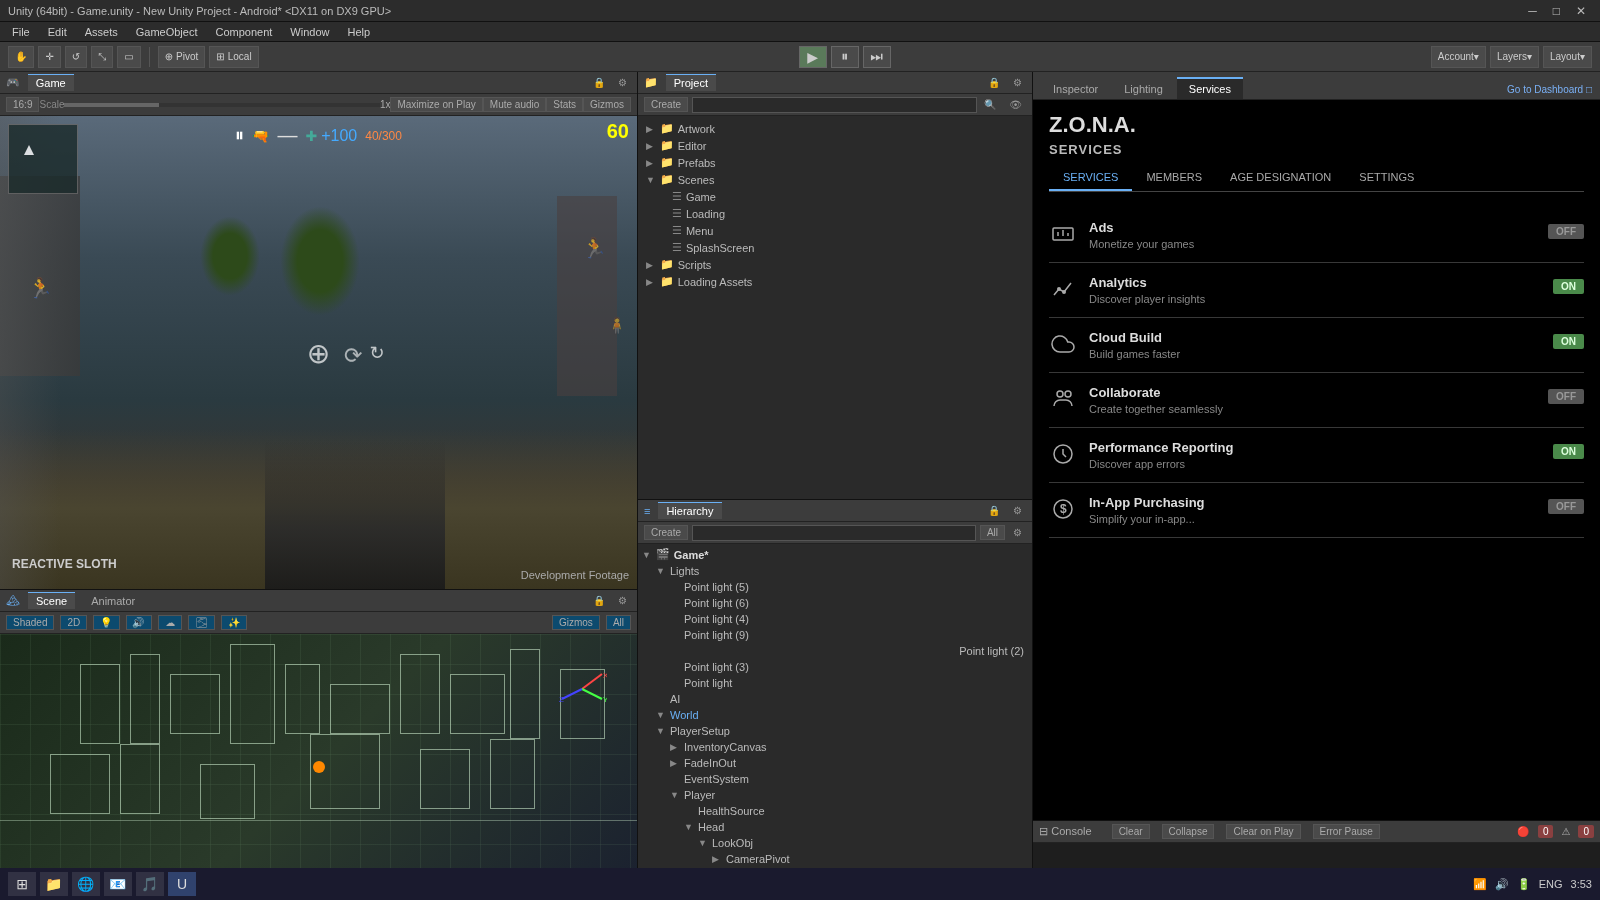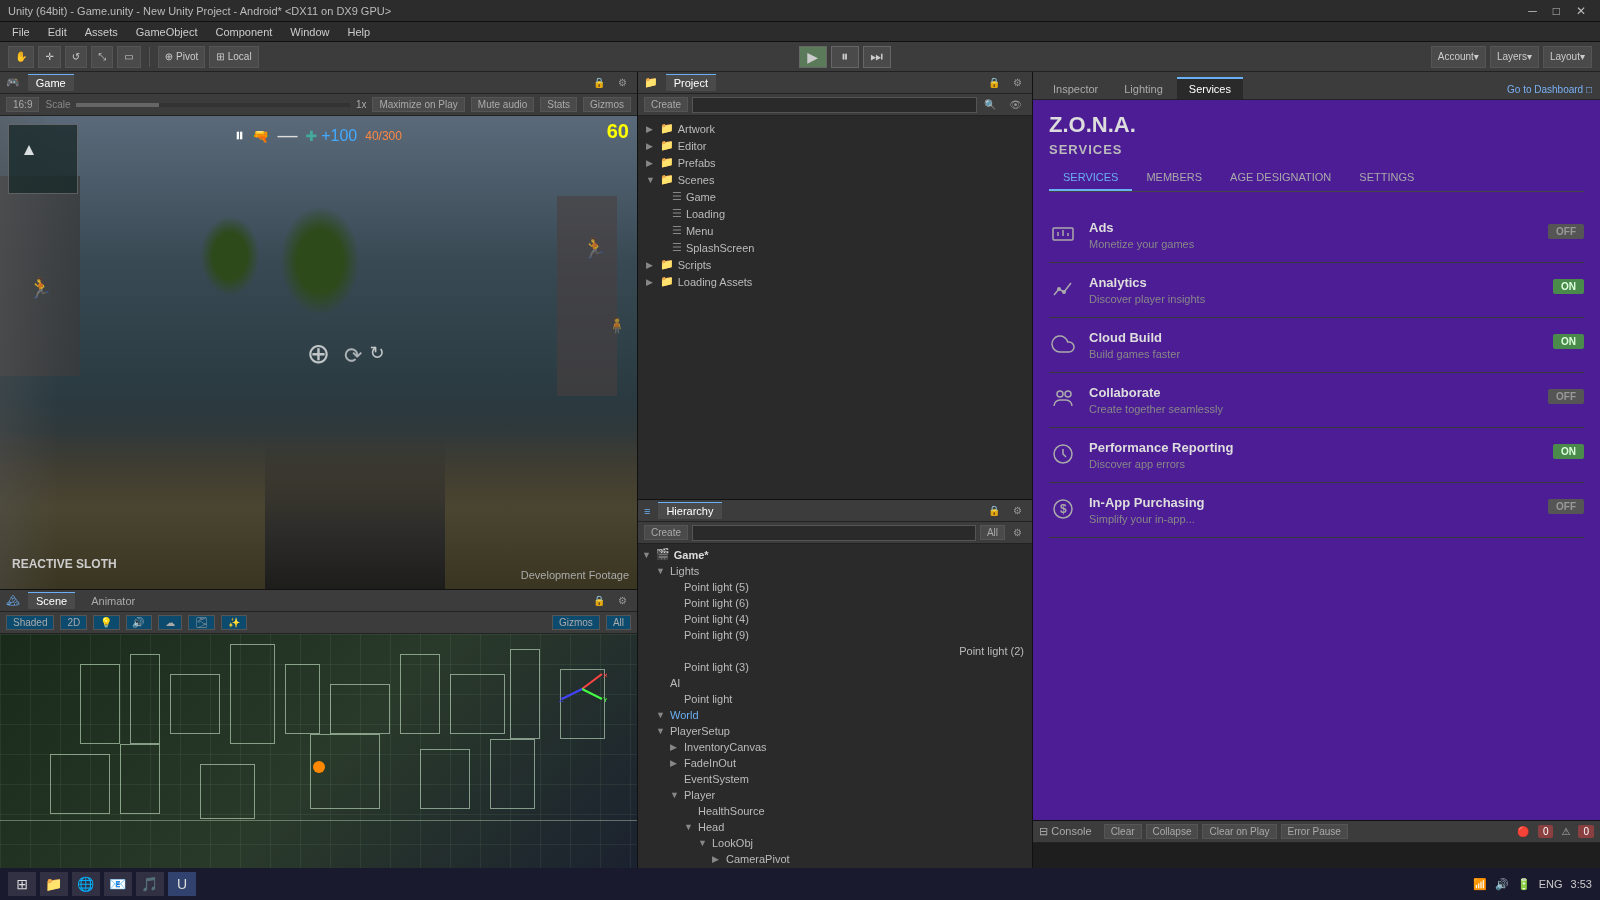--- a/index.html
+++ b/index.html
@@ -132,21 +132,20 @@
       border-top: 1px solid #6ab0f5;
     }
     .panel-tab-controls { margin-left: auto; display: flex; gap: 4px; }
     .panel-control { font-size: 10px; color: #999; cursor: pointer; padding: 1px 4px; }
     .game-toolbar {
       height: 22px;
       background: #3c3c3c;
       display: flex;
       align-items: center;
       padding: 0 6px;
-      gap: 6px;
       border-bottom: 1px solid #222;
     }
     .game-control { font-size: 10px; color: #aaa; cursor: pointer; padding: 1px 6px; background: #4a4a4a; border: 1px solid #555; }
 
     .game-view {
       flex: 1;
       background: #2a2a2a;
       position: relative;
       overflow: hidden;
     }
@@ -348,21 +347,21 @@
       font-size: 11px;
       color: #bbb;
     }
     .h-item .arrow { color: #888; font-size: 9px; width: 10px; }
 
     
     #right-panel {
       flex: 1;
       display: flex;
       flex-direction: column;
-      background: #4c1d95;
+      background: #000000;
     }
 
     
     .right-tabs {
       height: 28px;
       background: #3c3c3c;
       display: flex;
       align-items: flex-end;
       padding: 0 8px;
       gap: 2px;
@@ -476,21 +475,21 @@
       border-top: 1px solid #111;
       display: flex;
       flex-direction: column;
     }
     .console-tab-bar {
       height: 22px;
       background: #3c3c3c;
       display: flex;
       align-items: center;
       padding: 0 6px;
-      gap: 4px;
+      gap: 12px;
       border-bottom: 1px solid #222;
     }
     .console-btn { font-size: 10px; color: #aaa; cursor: pointer; padding: 1px 6px; background: #4a4a4a; border: 1px solid #555; }
     .console-content { flex: 1; background: #1e1e1e; }
     .console-status {
       margin-left: auto;
       display: flex; align-items: center; gap: 8px;
       font-size: 10px; color: #aaa;
     }
     .error-badge {
@@ -850,27 +849,27 @@
           <span>Point light (9)</span>
         </div>
         <div class="h-item" style="padding-left:32px;justify-content:flex-end;">
           <span class="arrow"></span>
           <span>Point light (2)</span>
         </div>
         <div class="h-item" style="padding-left:32px;">
           <span class="arrow"></span>
           <span>Point light (3)</span>
         </div>
+        <div class="h-item" style="padding-left:32px;">
+          <span class="arrow"></span>
+          <span>Point light</span>
+        </div>
         <div class="h-item" style="padding-left:18px;">
           <span class="arrow"></span>
           <span>AI</span>
-        </div>
-        <div class="h-item" style="padding-left:32px;">
-          <span class="arrow"></span>
-          <span>Point light</span>
         </div>
         <div class="h-item" style="padding-left:18px;">
           <span class="arrow">▼</span>
           <span style="color:#6ab0f5;">World</span>
         </div>
         <div class="h-item" style="padding-left:18px;">
           <span class="arrow">▼</span>
           <span>PlayerSetup</span>
         </div>
         <div class="h-item" style="padding-left:32px;">

